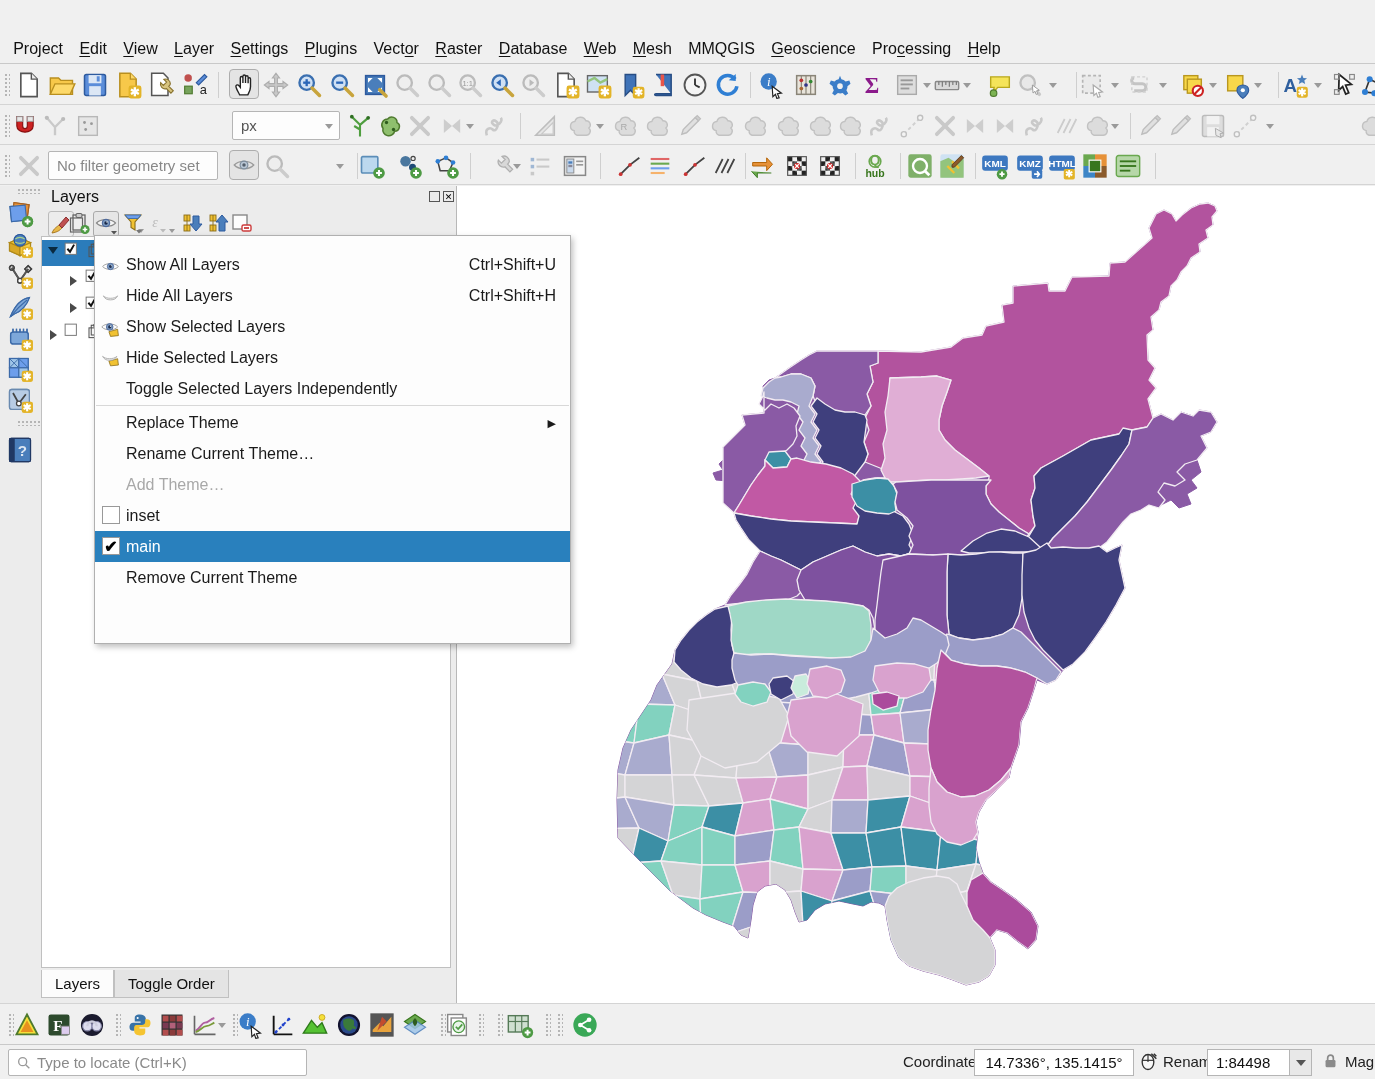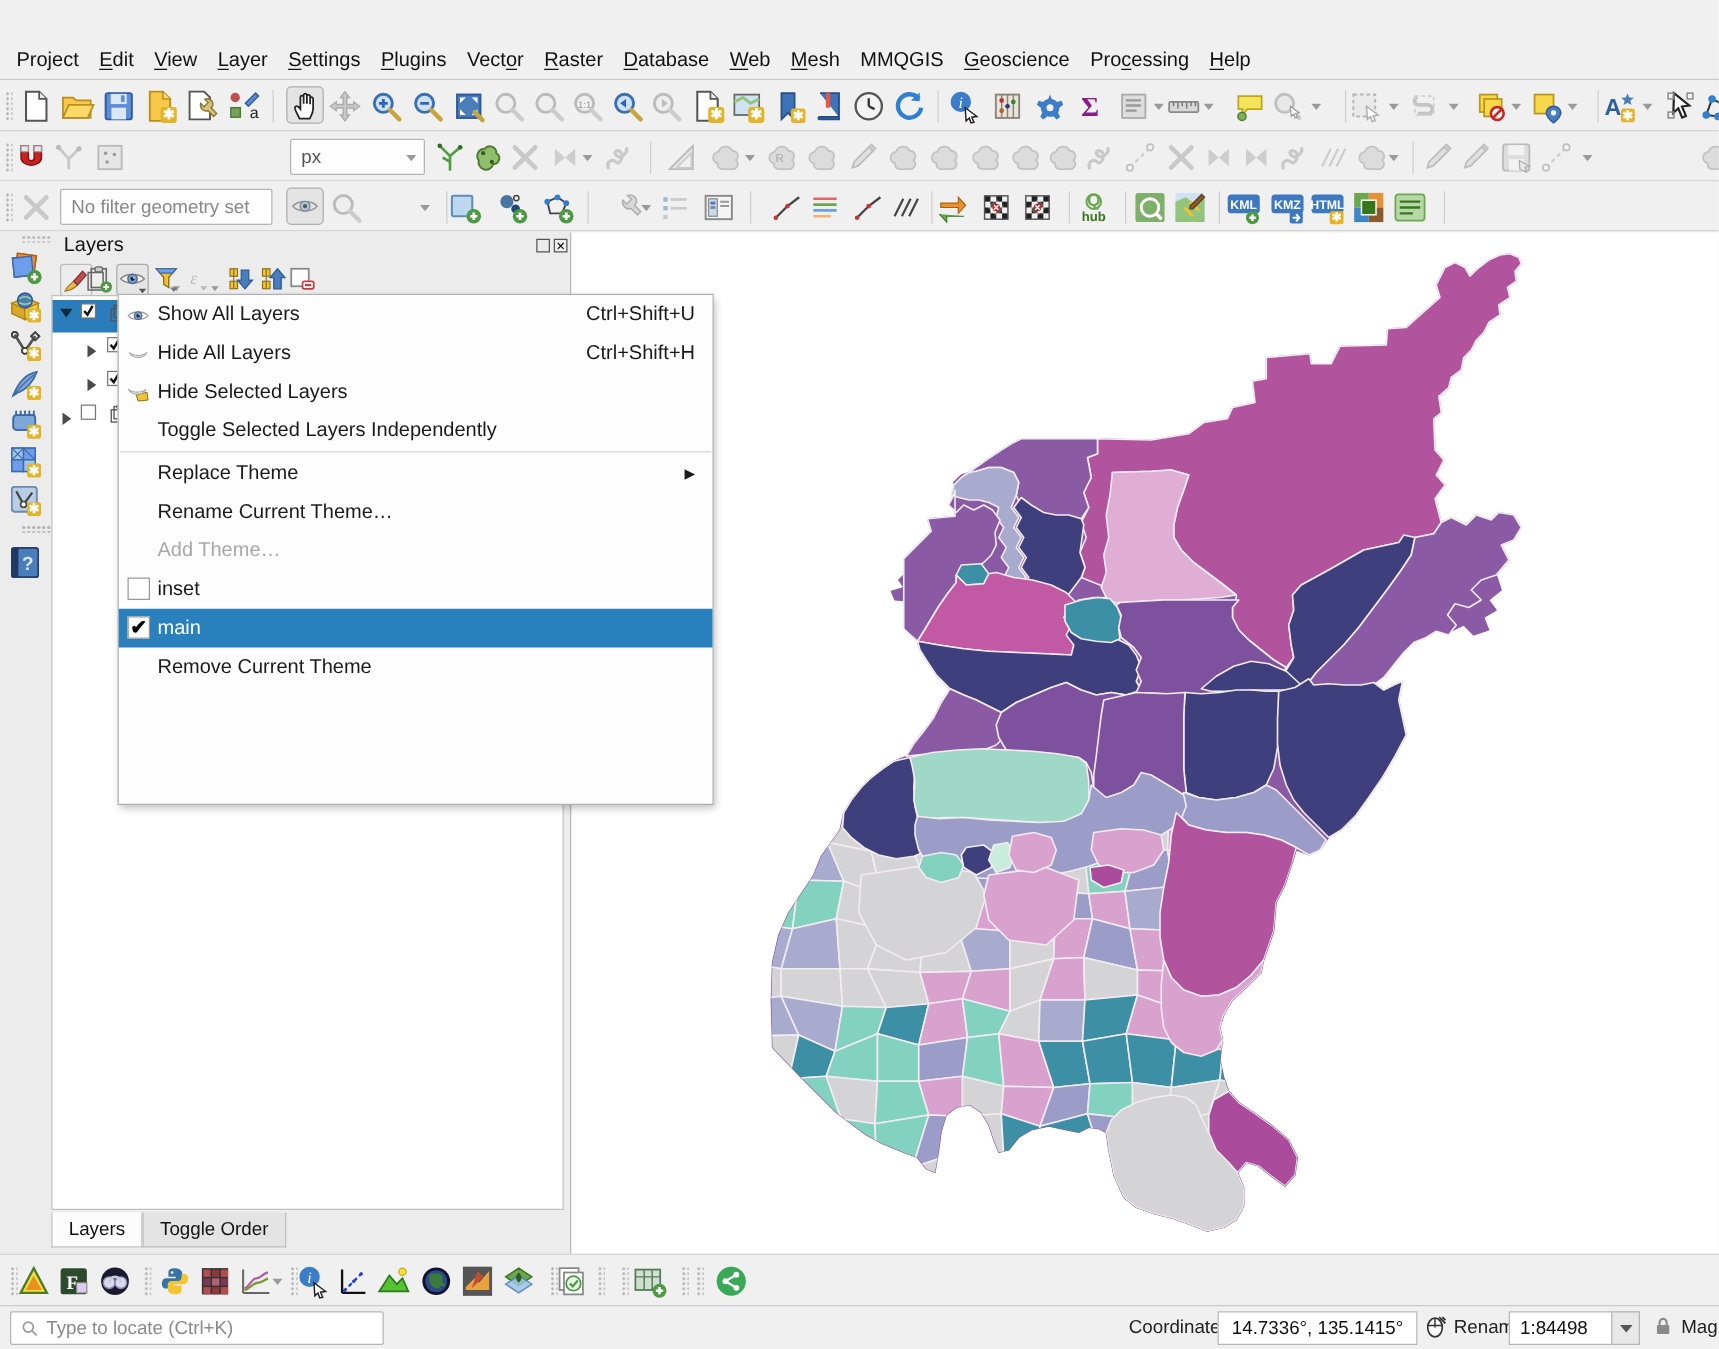--- a/index.html
+++ b/index.html
@@ -29,21 +29,21 @@
 #mainarea { position:absolute; left:0; top:186px; width:1375px; height:817px; background:#ececec; }
 #lefticons { position:absolute; left:0; top:186px; width:41px; height:817px; background:#ececec; }
 #layerspanel { position:absolute; left:41px; top:186px; width:412px; height:817px; background:#ececec; }
 #lp-title { position:absolute; left:10px; top:2px; font-size:16px; color:#111; }
 #lp-tree { position:absolute; left:0px; top:50px; width:410px; height:732px; background:#ffffff; border:1px solid #c0c0c0; }
 #lp-tabs { position:absolute; left:0; top:784px; height:30px; font-size:15px; }
 .lp-tab { display:inline-block; padding:5px 13px; border:1px solid #c0c0c0; border-top:none; background:#e4e4e4; color:#111; }
 .lp-tab.active { background:#fcfcfc; }
 #canvas { position:absolute; left:456px; top:186px; width:919px; height:817px; background:#ffffff; border-left:1px solid #b8b8b8; }
 
-#popup { position:absolute; left:94px; top:235px; width:477px; height:409px; padding-top:0; background:#fdfdfd; border:1px solid #b0b0b0; box-shadow:2px 3px 6px rgba(0,0,0,0.25); font-size:16px; color:#1a1a1a; z-index:50; }
+#popup { position:absolute; left:94px; top:235px; width:477px; height:409px; padding-top:13px; background:#fdfdfd; border:1px solid #b0b0b0; box-shadow:2px 3px 6px rgba(0,0,0,0.25); font-size:16px; color:#1a1a1a; z-index:50; }
 .pm-item { position:relative; height:31px; line-height:31px; padding-left:31px; }
 .pm-item .sc { position:absolute; right:14px; }
 .pm-item .pmicon { position:absolute; left:6px; top:6px; width:19px; height:19px; }
 .pm-item.disabled { color:#a8a8a8; }
 .pm-sep { height:1px; background:#d8d8d8; margin:1px 1px; }
 .pm-item.sel { background:#2980bd; color:#fff; }
 .pm-check { position:absolute; left:7px; top:6px; width:18px; height:18px; background:#fff; border:1px solid #999; }
 
 #btoolbar { position:absolute; left:0; top:1003px; width:1375px; height:41px; background:#f0f0f0; border-top:1px solid #d4d4d4; }
 #statusbar { position:absolute; left:0; top:1044px; width:1375px; height:35px; background:#f0f0f0; border-top:1px solid #c9c9c9; font-size:15px; color:#222; }
@@ -940,20 +940,27 @@
   <div id="popup">
     <div class="pm-item"><span class="pmicon" id="pmi-eye"><svg width="19" height="19" viewBox="0 0 24 24" style="">
           <path d="M2 12 C6 7 18 7 22 12 C18 17 6 17 2 12 Z" fill="#fcfcfc" stroke="#999" stroke-width="1.1"></path>
           <circle cx="12" cy="12" r="4" fill="#7e9cc0" stroke="#46639a" stroke-width="1"></circle>
           <circle cx="12" cy="12" r="1.8" fill="#19294a"></circle>
           <circle cx="13" cy="11" r="0.7" fill="#fff"></circle>
         </svg></span>Show All Layers<span class="sc">Ctrl+Shift+U</span></div>
     <div class="pm-item"><span class="pmicon" id="pmi-eyec"><svg width="19" height="19" viewBox="0 0 24 24" style="">
           <path d="M3 10 C7 14 17 14 21 10 C19 13.5 17 15 12 15 C7 15 5 13.5 3 10 Z" fill="#f0f0f0" stroke="#aaa" stroke-width="1.1"></path>
         </svg></span>Hide All Layers<span class="sc">Ctrl+Shift+H</span></div>
+    <div class="pm-item"><span class="pmicon" id="pmi-eyes"><svg width="19" height="19" viewBox="0 0 24 24">
+          <path d="M10 16 L21 13 L22 21 L12 22 Z" fill="#f1c232" stroke="#8a6d1a" stroke-width="1"></path>
+          <path d="M1 10 C5 5 17 5 21 10 C17 15 5 15 1 10 Z" fill="#fcfcfc" stroke="#999" stroke-width="1.1"></path>
+          <circle cx="11" cy="10" r="4.2" fill="#7e9cc0" stroke="#46639a" stroke-width="1"></circle>
+          <circle cx="11" cy="10" r="2" fill="#19294a"></circle>
+          <circle cx="12" cy="9" r="0.8" fill="#fff"></circle>
+        </svg></span>Show Selected Layers</div>
     <div class="pm-item"><span class="pmicon" id="pmi-eyecs"><svg width="19" height="19" viewBox="0 0 24 24">
           <path d="M10 14 L21 11 L22 19 L12 20 Z" fill="#f1c232" stroke="#8a6d1a" stroke-width="1"></path>
           <path d="M2 8 C6 12 16 12 20 8 C18 11.5 16 13 11 13 C6 13 4 11.5 2 8 Z" fill="#f0f0f0" stroke="#aaa" stroke-width="1.1"></path>
         </svg></span>Hide Selected Layers</div>
     <div class="pm-item">Toggle Selected Layers Independently</div>
     <div class="pm-sep"></div>
     <div class="pm-item">Replace Theme<span class="sc" style="font-size:11px; top:1px;">▶</span></div>
     <div class="pm-item">Rename Current Theme…</div>
     <div class="pm-item disabled">Add Theme…</div>
     <div class="pm-item"><span class="pm-check"></span>inset</div>

